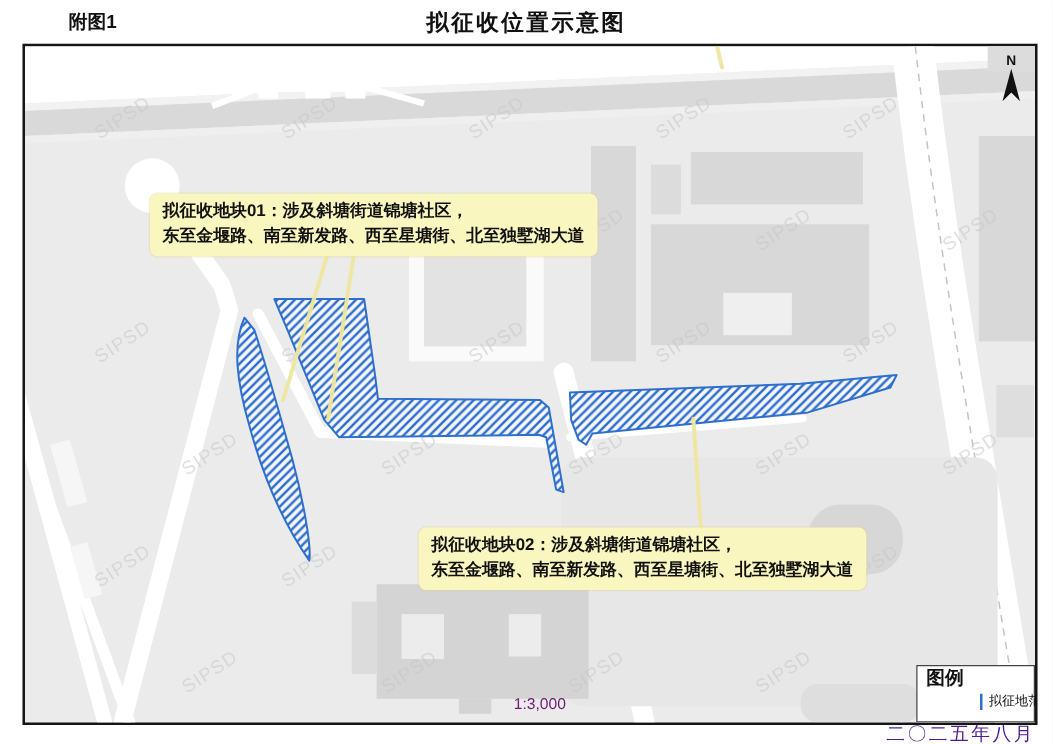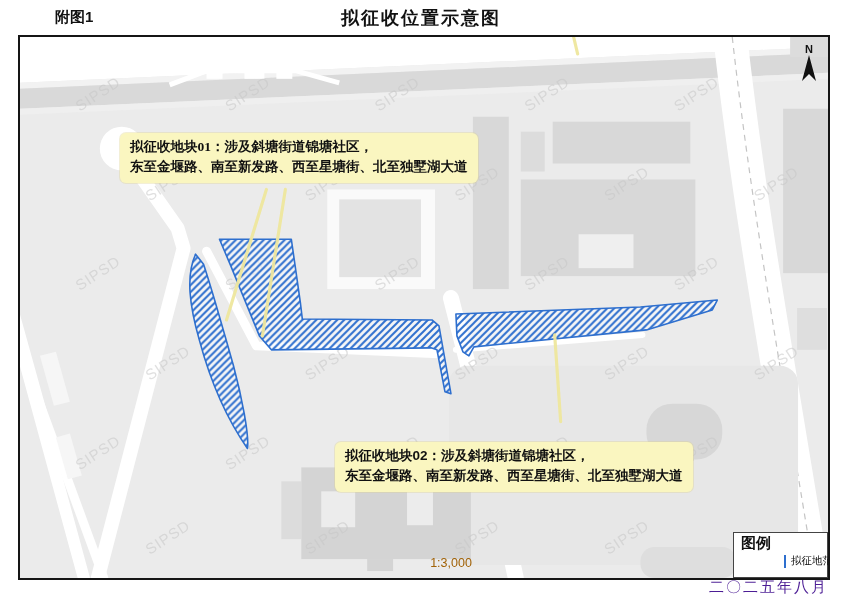--- a/index.html
+++ b/index.html
@@ -8,24 +8,24 @@
   .figure-label{position:absolute;left:55px;top:8px;font-size:15px;font-weight:bold;}
   .main-title{position:absolute;left:0;right:0;top:6px;text-align:center;
               font-size:18px;font-weight:bold;letter-spacing:2px;}
   .map-frame{position:absolute;left:18px;top:35px;width:808px;height:541px;
              border:2px solid #151515;background:#ebebeb;overflow:hidden;}
   .map-svg{position:absolute;left:0;top:0;width:100%;height:100%;}
   .wm{font:15px "Liberation Sans",sans-serif;fill:#c7c7c7;opacity:.55;letter-spacing:1px;}
   .callout{position:absolute;background:#faf6c0;border-radius:6px;padding:4px 10px 6px 10px;
            font-size:13.5px;font-weight:bold;line-height:20px;white-space:nowrap;
            box-shadow:0 0 0 1px rgba(220,210,140,.35);}
-  .callout-01{left:100px;top:96px;font-family:Liberation Serif, serif;}
-  .callout-02{left:315px;top:405px;}
-  .scale-text{position:absolute;left:391px;top:519px;width:80px;text-align:center;
-              font-size:12.5px;color:#a16207;}
+  .callout-01{left:100px;top:118px;}
+  .callout-02{left:315px;top:385px;}
+  .scale-text{position:absolute;left:391px;top:519px;width:80px;
+              font-size:12.5px;color:#701a75;}
   .north{position:absolute;left:777px;top:7px;width:24px;text-align:center;}
   .north-label{font-size:11px;font-weight:bold;display:block;line-height:11px;}
   .legend{position:absolute;right:0;bottom:0;width:95px;height:46px;background:#ffffff;
           border:1.5px solid #444;box-sizing:border-box;padding:3px 7px 0 7px;}
   .legend-title{font-family:"Liberation Serif",serif;font-weight:bold;font-size:15px;line-height:15px;}
   .legend-row{display:flex;align-items:center;gap:5px;margin-top:3px;padding-left:43px;}
   .legend-swatch{width:36px;height:13px;border:1.6px solid #2e6fce;box-sizing:border-box;
      background:repeating-linear-gradient(45deg,#ffffff 0 3.5px,#2e6fce 3.5px 5.5px);}
   .legend-item-label{font-family:"Liberation Serif",serif;font-size:10.5px;white-space:nowrap;}
   .map-date{position:absolute;right:14px;top:578px;font-family:"Liberation Serif",serif;

